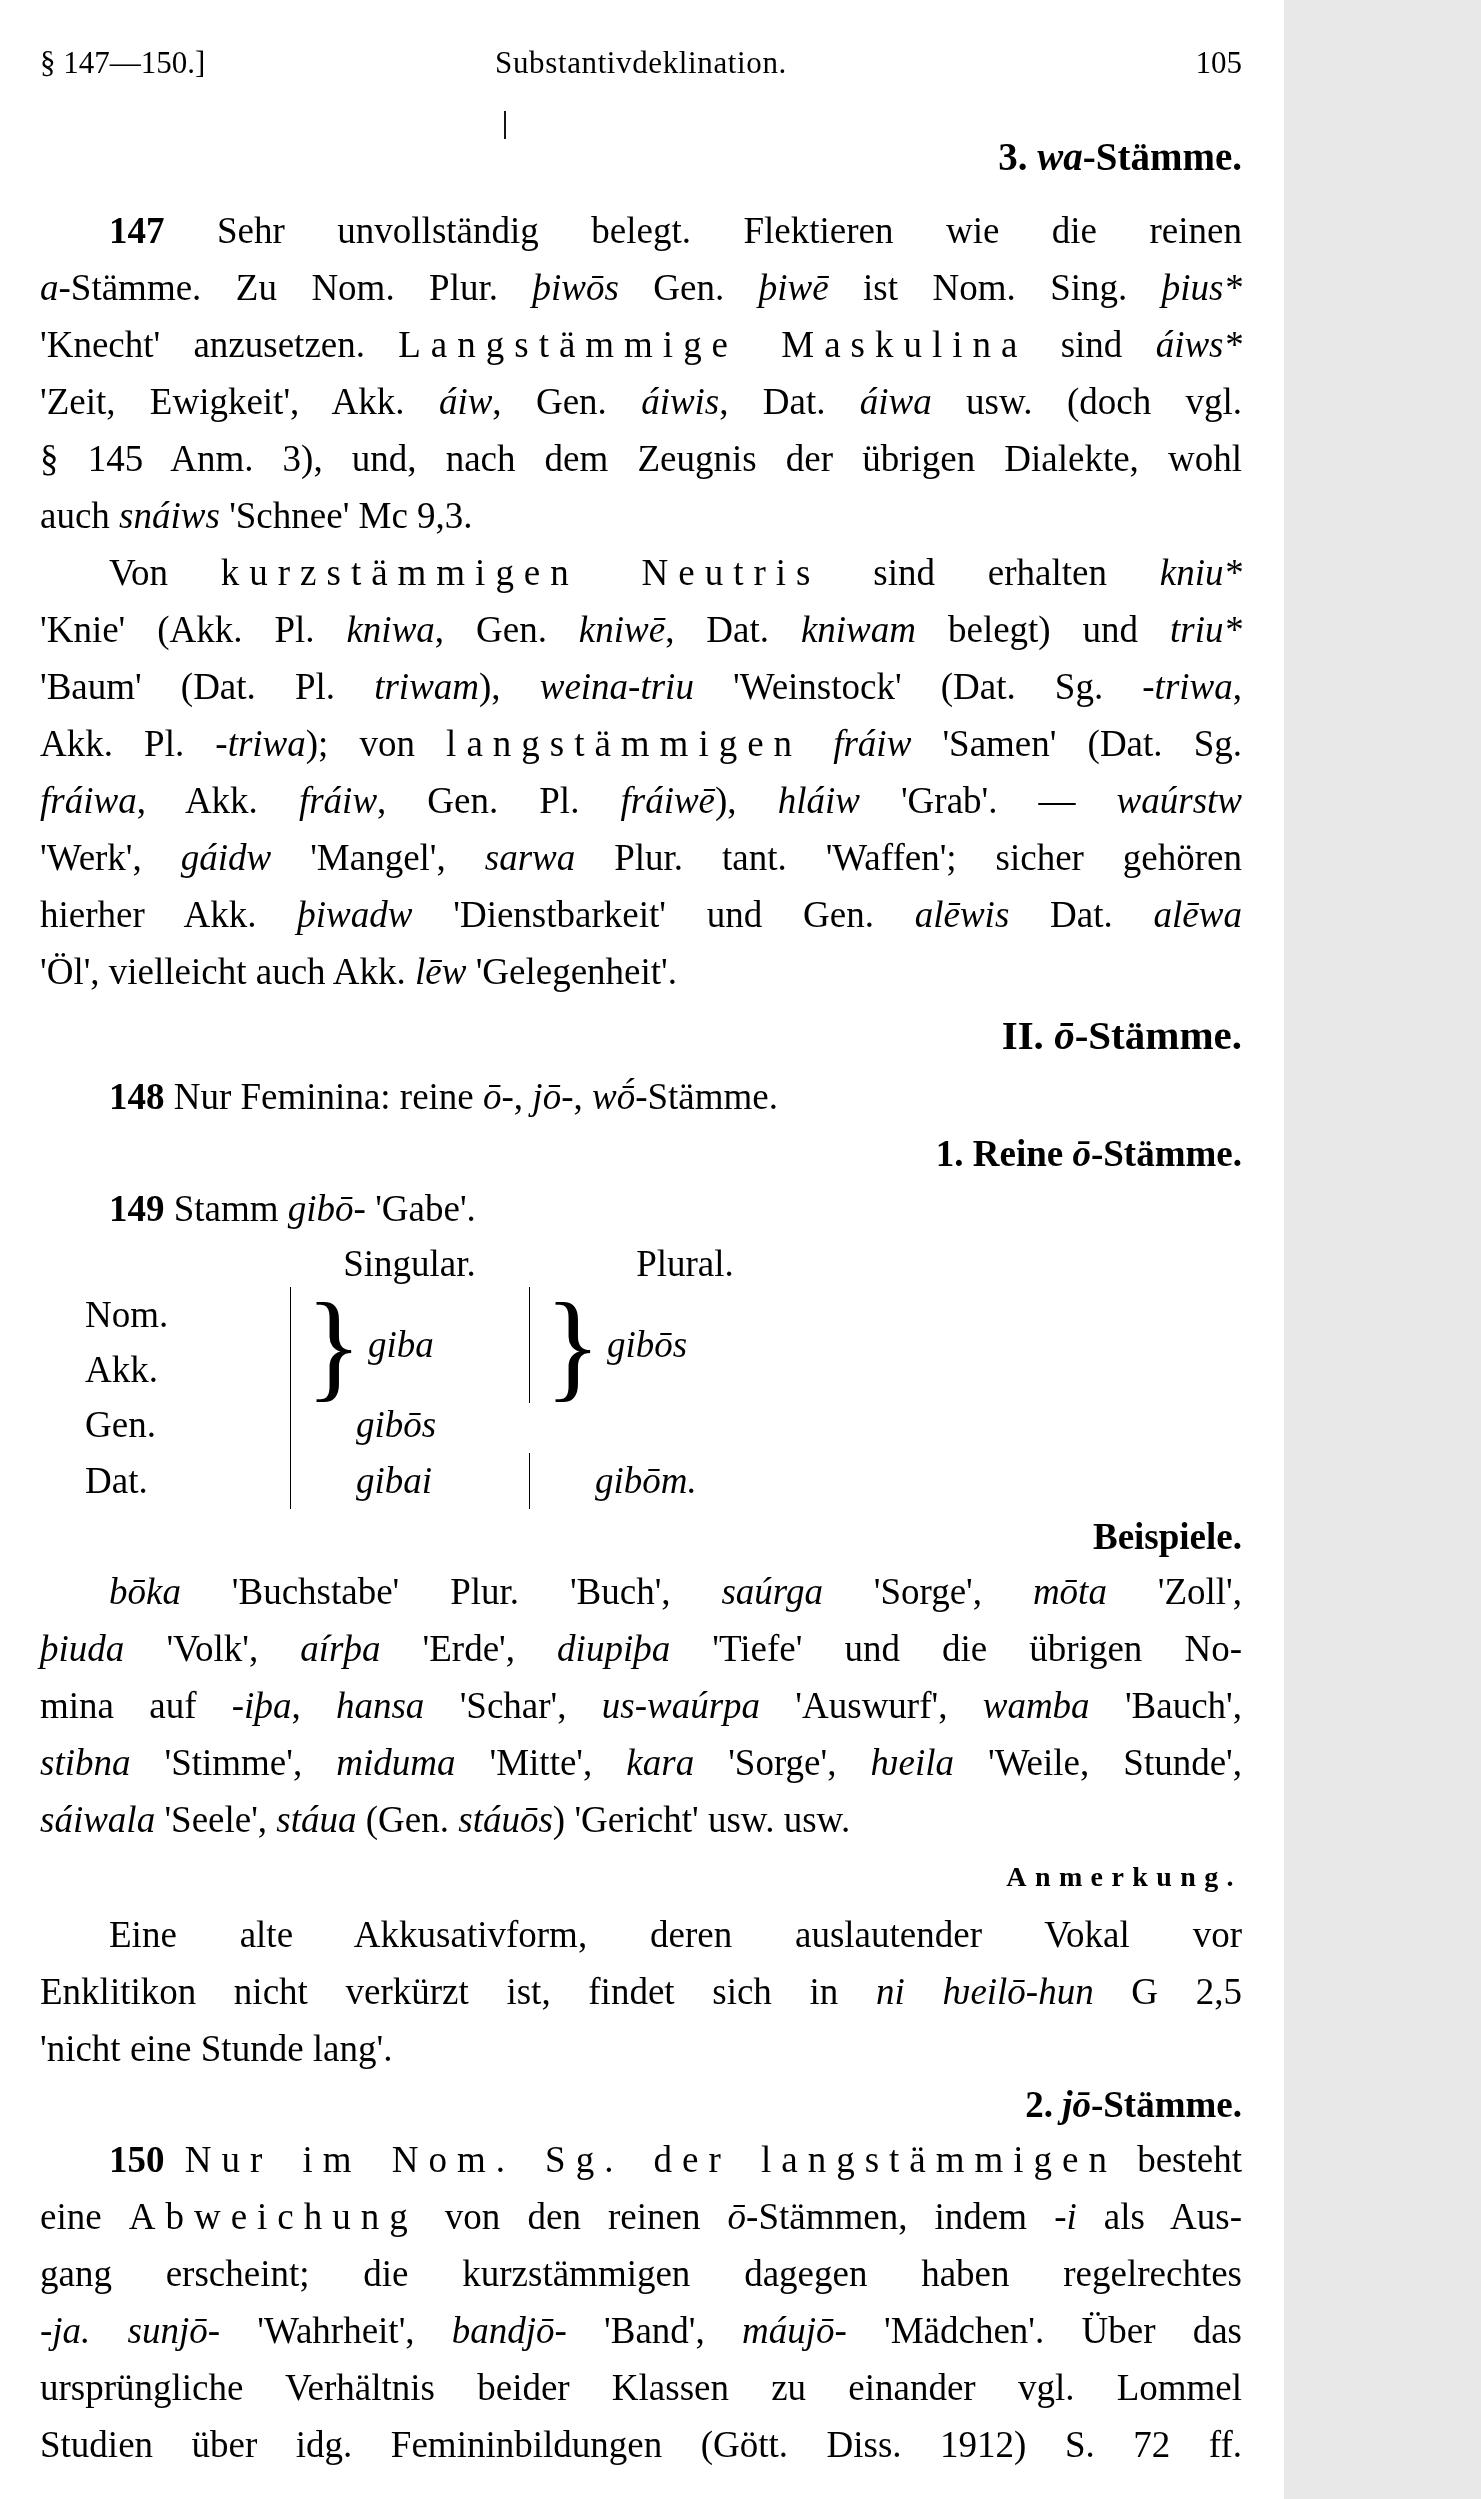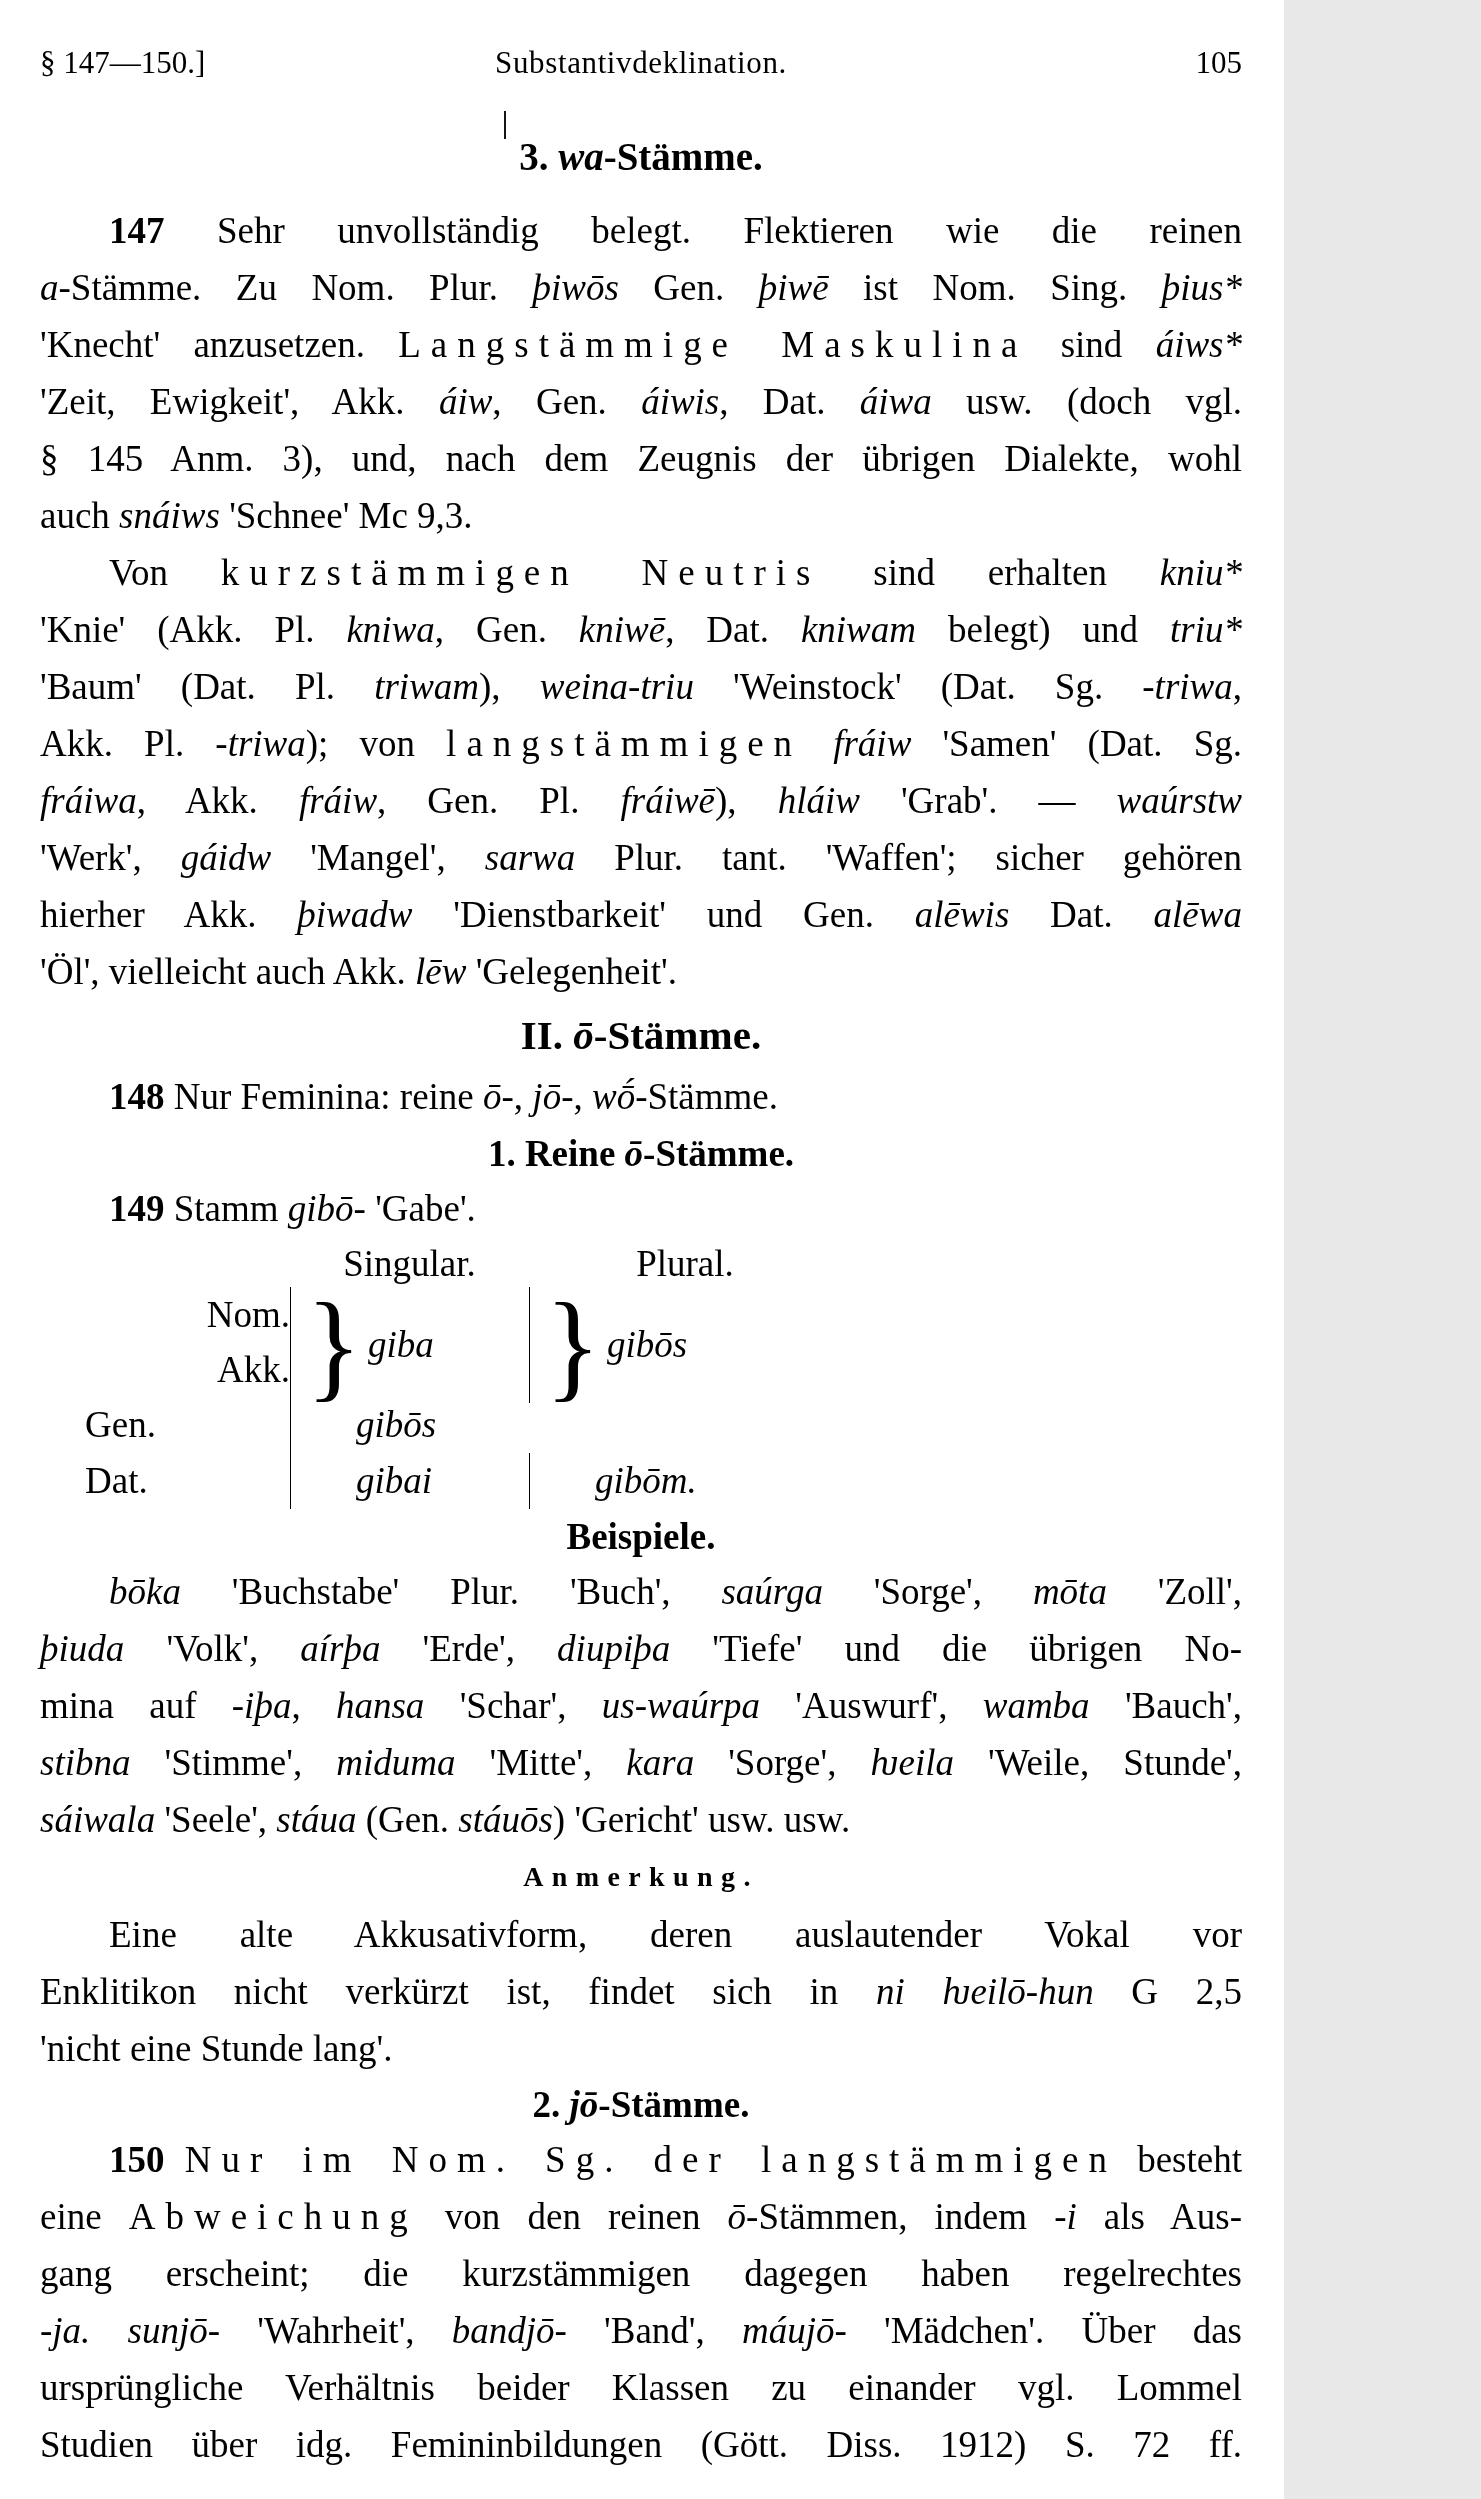--- a/index.html
+++ b/index.html
@@ -13,21 +13,21 @@
     padding:44px 42px 0 40px;
   }
   
   .runhead{display:flex;align-items:baseline;font-size:31px;line-height:37px;}
   .runhead .left{flex:0 0 269px;text-align:left;}
   .runhead .mid{flex:1;text-align:center;letter-spacing:0.02em;}
   .runhead .right{flex:0 0 269px;text-align:right;}
   
   .artifact{position:absolute;left:504px;top:111px;width:1.9px;height:27.5px;background:#151515;}
   
-  .heading{text-align:center;font-weight:bold;}
+  .heading{text-align:right;font-weight:bold;}
   .h-wa{font-size:39px;line-height:44px;margin:54px 0 22.5px 0;}
   .h-o2{font-size:41px;line-height:45px;margin:13.7px 0 10px 0;}
   .h-sub{font-size:37px;line-height:41px;margin:7.5px 0 6.2px 0;font-family:Liberation Serif, serif;}
   .h-anm{font-size:28px;line-height:40px;margin:8.7px 0 8.7px 0;font-weight:bold;}
   .h-anm .sp{letter-spacing:0.30em;}
   
   .para{margin:0;}
   .line{
     font-size:37px;line-height:57px;
     text-align:justify;white-space:normal;
@@ -35,21 +35,21 @@
   .line.j{text-align-last:justify;}
   .line.first{text-indent:69px;}
   .it{font-style:italic;}
   .bd{font-weight:bold;}
   .sp{letter-spacing:0.27em;}
   
   .gtable{margin-top:3.7px;font-size:37px;}
   .trow{display:grid;grid-template-columns:250px 239px 312px;}
   .thead .tc{line-height:46px;}
   .thead .c2,.thead .c3{text-align:center;}
-  .tna{height:110px;text-align:right;}
+  .tna{height:110px;}
   .rshort{height:56px;}
   .tc{box-sizing:border-box;}
   .ruled{border-left:1.9px solid #000;}
   .labels{padding-left:45px;}
   .tna .labels div{line-height:55px;}
   .bracecell{display:flex;align-items:center;padding-left:15px;}
   .brace{font-size:116px;line-height:1;transform:scaleY(1.04);display:block;}
   .bracecell .w{margin-left:6.2px;}
   .wordonly{display:flex;align-items:center;padding-left:65px;}
   .labels.single{display:flex;align-items:center;}

